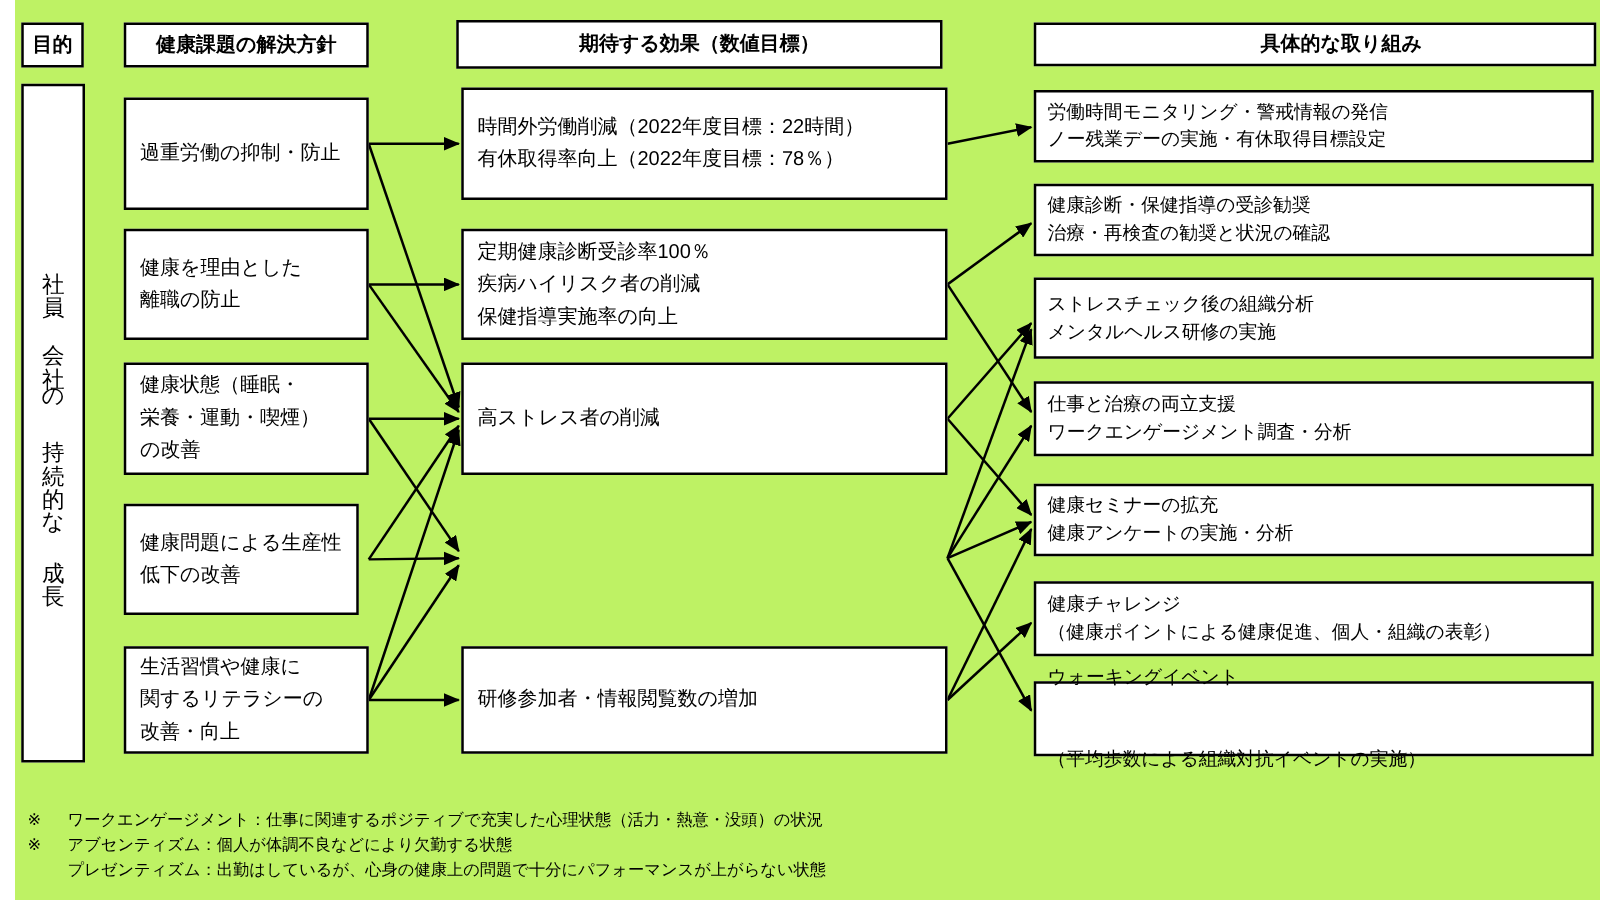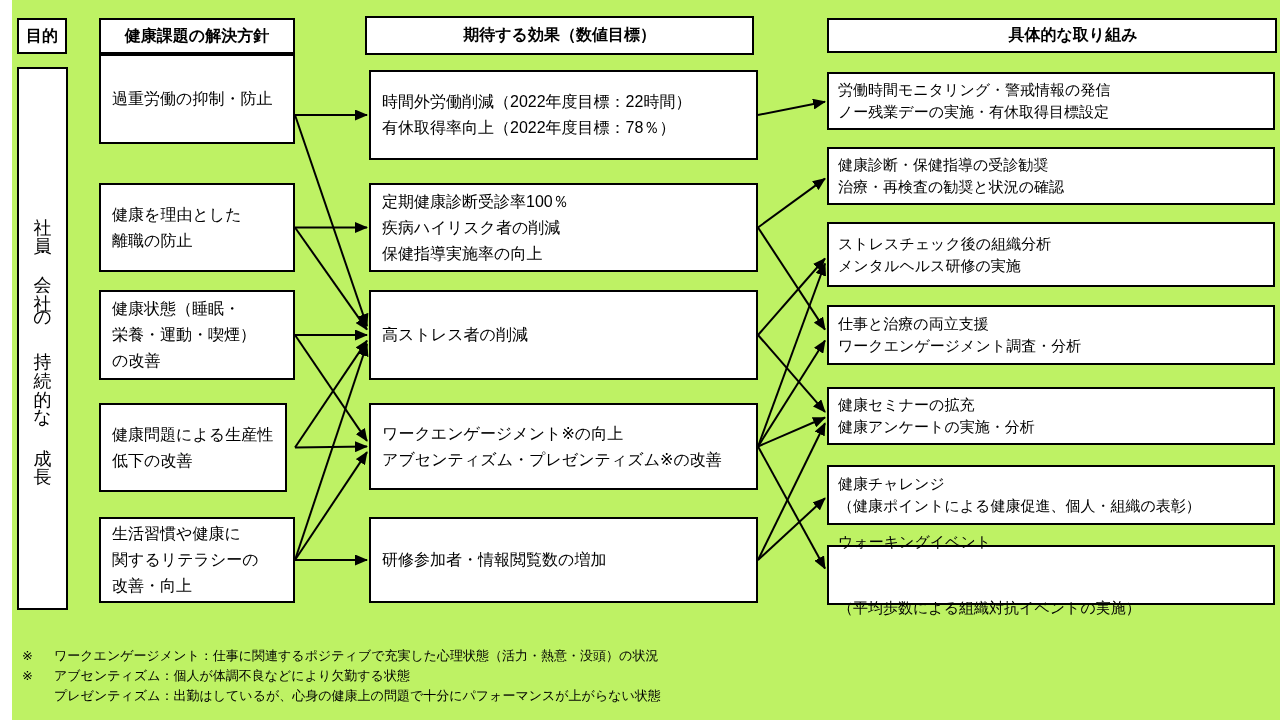--- a/index.html
+++ b/index.html
@@ -51,21 +51,21 @@
       <line x1="746" y1="560" x2="813" y2="423.2" stroke="#000000" stroke-width="2" marker-end="url(#ah)"></line>
       <line x1="746" y1="560" x2="813" y2="498.25" stroke="#000000" stroke-width="2" marker-end="url(#ah)"></line>
     </svg>
 
   <div class="hbox" style="left: 5px; top: 18px; width: 50px; height: 36px;">目的</div>
   <div class="vbox" style="left: 5px; top: 67px; width: 51px; height: 543px;">
     <div class="vtext">社員・会社の持続的な成長</div>
   </div>
 
   <div class="hbox" style="left: 87px; top: 18px; width: 196px; height: 36px;">健康課題の解決方針</div>
-  <div class="box" style="left: 87px; top: 54px; width: 196px; height: 90px;">
+  <div class="box" style="left: 87px; top: 78px; width: 196px; height: 90px;">
     <div class="ln">過重労働の抑制・防止</div>
   </div>
   <div class="box" style="left: 87px; top: 183px; width: 196px; height: 89px;">
     <div class="ln">健康を理由とした</div>
     <div class="ln">離職の防止</div>
   </div>
   <div class="box" style="left: 87px; top: 290px; width: 196px; height: 90px;">
     <div class="ln">健康状態（睡眠・</div>
     <div class="ln">栄養・運動・喫煙）</div>
     <div class="ln">の改善</div>
@@ -85,24 +85,20 @@
     <div class="ln">時間外労働削減（2022年度目標：22時間）</div>
     <div class="ln">有休取得率向上（2022年度目標：78％）</div>
   </div>
   <div class="box" style="left: 357px; top: 183px; width: 389px; height: 89px;">
     <div class="ln">定期健康診断受診率100％</div>
     <div class="ln">疾病ハイリスク者の削減</div>
     <div class="ln">保健指導実施率の向上</div>
   </div>
   <div class="box" style="left: 357px; top: 290px; width: 389px; height: 90px;">
     <div class="ln">高ストレス者の削減</div>
-  </div>
-  <div class="box" style="left: 357px; top: 403px; width: 389px; height: 87px;">
-    <div class="ln">ワークエンゲージメント※の向上</div>
-    <div class="ln">アブセンティズム・プレゼンティズム※の改善</div>
   </div>
   <div class="box" style="left: 357px; top: 517px; width: 389px; height: 86px;">
     <div class="ln">研修参加者・情報閲覧数の増加</div>
   </div>
 
   <div class="hbox" style="left: 815px; top: 18px; width: 450px; height: 35px; padding-left: 42px;">具体的な取り組み</div>
   <div class="box small" style="left: 815px; top: 72px; width: 448px; height: 58px;">
     <div class="ln">労働時間モニタリング・警戒情報の発信</div>
     <div class="ln">ノー残業デーの実施・有休取得目標設定</div>
   </div>

